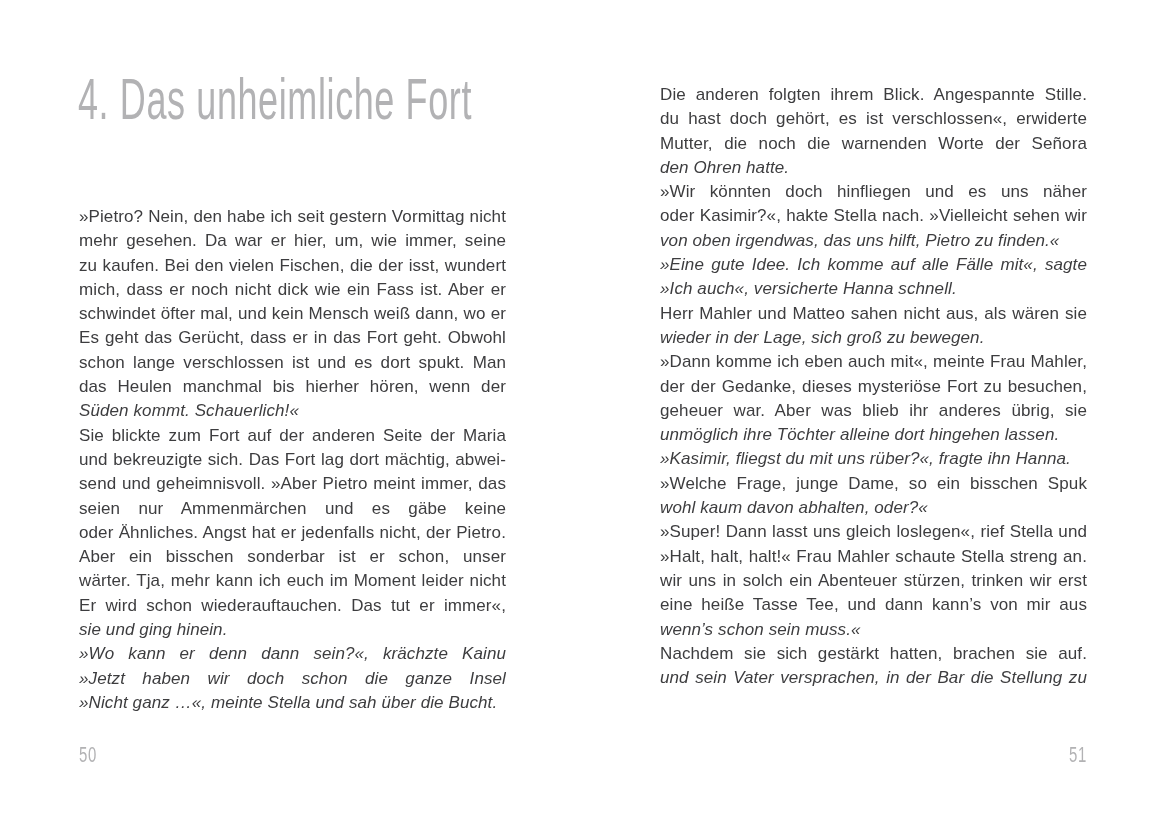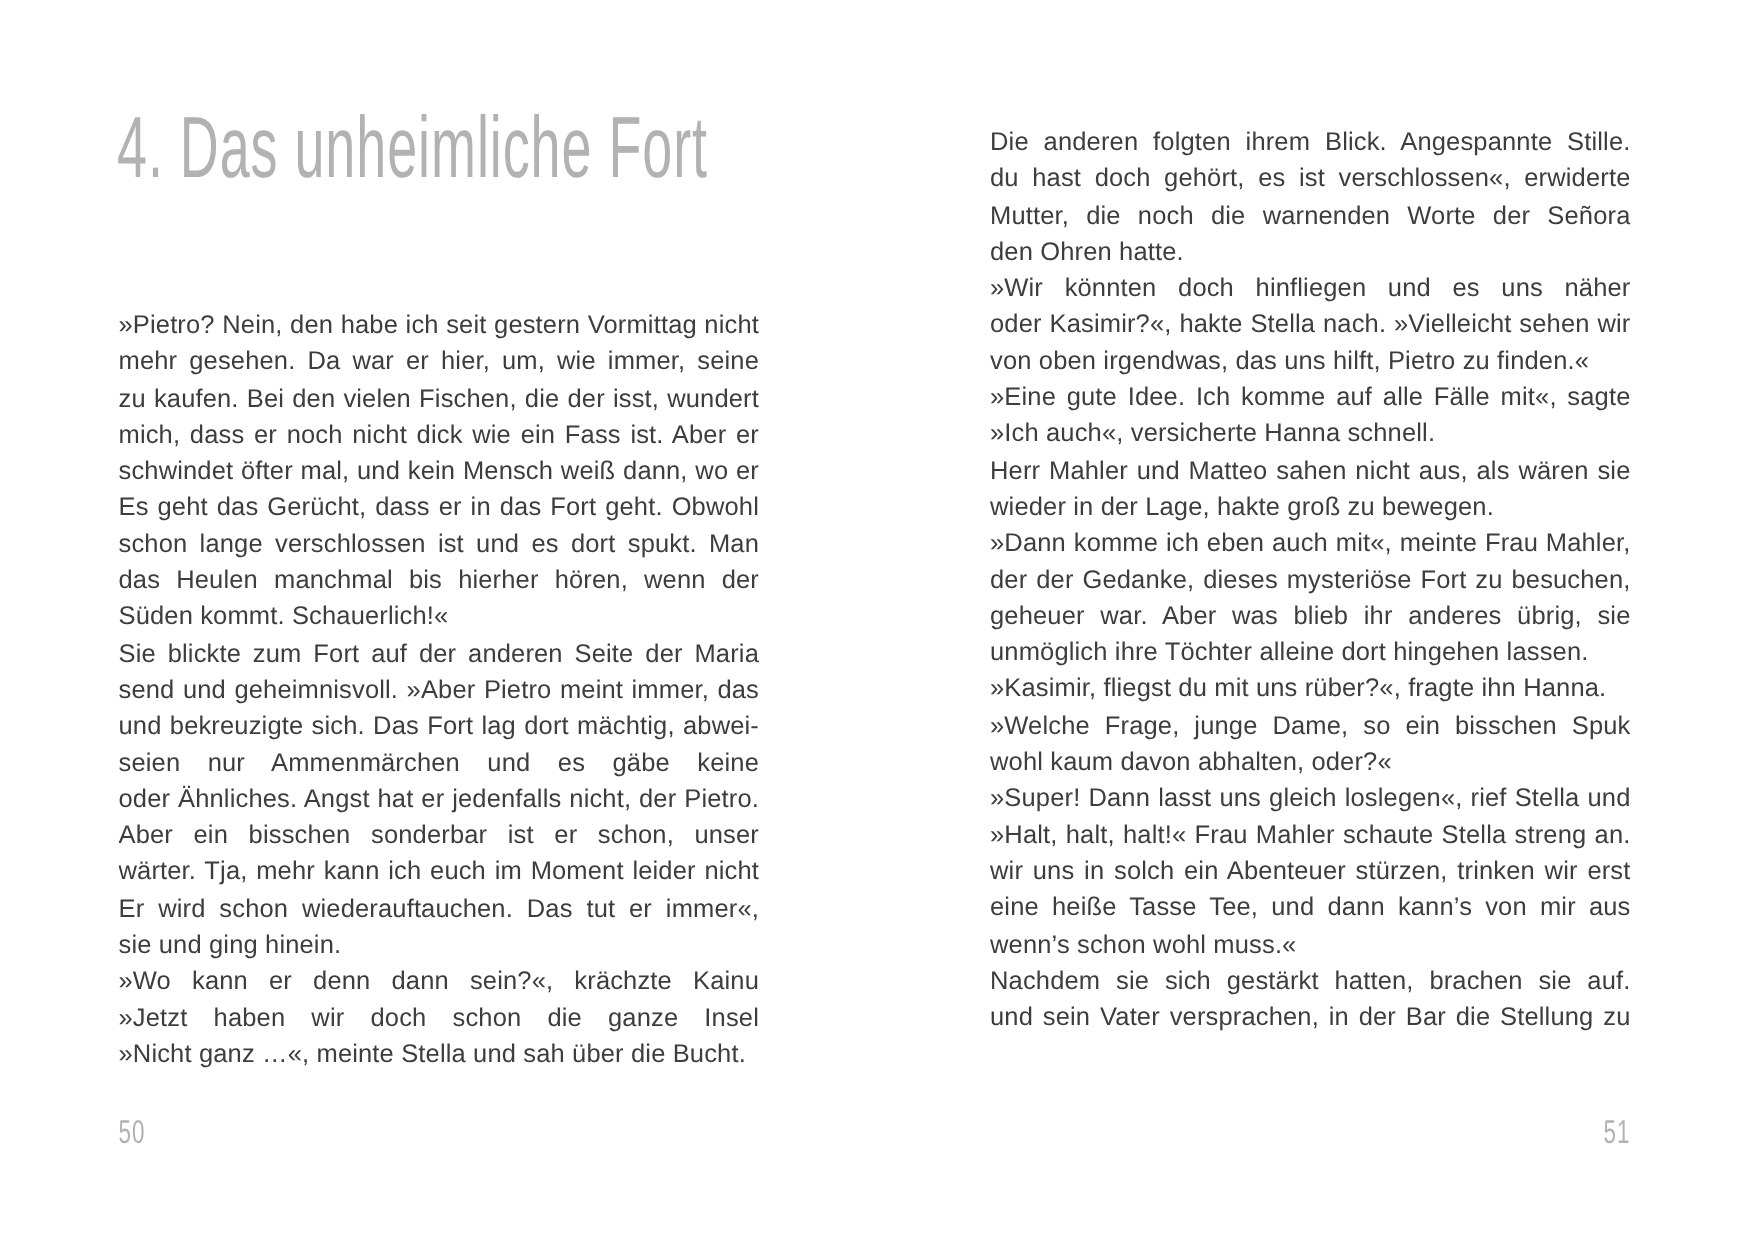--- a/index.html
+++ b/index.html
@@ -42,20 +42,21 @@
   .line {
     height: 24.3px;
     line-height: 24.3px;
     text-align: justify;
     text-align-last: justify;
     white-space: normal;
     overflow: hidden;
   }
   .line.end {
     text-align-last: left;
+    font-style: italic;
   }
   .pagenum {
     position: absolute;
     top: 742px;
     font-size: 22px;
     line-height: 26px;
     color: #b2b2b4;
     letter-spacing: 1px;
   }
   .pagenum.left-num {
@@ -81,22 +82,22 @@
       <div class="line">»Pietro? Nein, den habe ich seit gestern Vormittag nicht</div>
       <div class="line">mehr gesehen. Da war er hier, um, wie immer, seine Fische</div>
       <div class="line">zu kaufen. Bei den vielen Fischen, die der isst, wundert es</div>
       <div class="line">mich, dass er noch nicht dick wie ein Fass ist. Aber er ver-</div>
       <div class="line">schwindet öfter mal, und kein Mensch weiß dann, wo er ist.</div>
       <div class="line">Es geht das Gerücht, dass er in das Fort geht. Obwohl es</div>
       <div class="line">schon lange verschlossen ist und es dort spukt. Man kann</div>
       <div class="line">das Heulen manchmal bis hierher hören, wenn der Wind von</div>
       <div class="line end">Süden kommt. Schauerlich!«</div>
       <div class="line">Sie blickte zum Fort auf der anderen Seite der Maria</div>
+      <div class="line">und bekreuzigte sich. Das Fort lag dort mächtig, abwei-</div>
       <div class="line">send und geheimnisvoll. »Aber Pietro meint immer, das</div>
-      <div class="line">und bekreuzigte sich. Das Fort lag dort mächtig, abwei-</div>
       <div class="line">seien nur Ammenmärchen und es gäbe keine Gespenster</div>
       <div class="line">oder Ähnliches. Angst hat er jedenfalls nicht, der Pietro.</div>
       <div class="line">Aber ein bisschen sonderbar ist er schon, unser Leuchtturm-</div>
       <div class="line">wärter. Tja, mehr kann ich euch im Moment leider nicht sagen.</div>
       <div class="line">Er wird schon wiederauftauchen. Das tut er immer«, sagte</div>
       <div class="line end">sie und ging hinein.</div>
       <div class="line end">»Wo kann er denn dann sein?«, krächzte Kainu ungeduldig.</div>
       <div class="line end">»Jetzt haben wir doch schon die ganze Insel abgesucht.«</div>
       <div class="line end">»Nicht ganz …«, meinte Stella und sah über die Bucht.</div>
     </div>
@@ -105,33 +106,33 @@
       <div class="line">Die anderen folgten ihrem Blick. Angespannte Stille. »Aber,</div>
       <div class="line">du hast doch gehört, es ist verschlossen«, erwiderte ihre</div>
       <div class="line">Mutter, die noch die warnenden Worte der Señora Maria in</div>
       <div class="line end">den Ohren hatte.</div>
       <div class="line">»Wir könnten doch hinfliegen und es uns näher anschauen,</div>
       <div class="line">oder Kasimir?«, hakte Stella nach. »Vielleicht sehen wir ja</div>
       <div class="line end">von oben irgendwas, das uns hilft, Pietro zu finden.«</div>
       <div class="line end">»Eine gute Idee. Ich komme auf alle Fälle mit«, sagte Kainu.</div>
       <div class="line end">»Ich auch«, versicherte Hanna schnell.</div>
       <div class="line">Herr Mahler und Matteo sahen nicht aus, als wären sie schon</div>
-      <div class="line end">wieder in der Lage, hakte groß zu bewegen.</div>
+      <div class="line end">wieder in der Lage, sich groß zu bewegen.</div>
       <div class="line">»Dann komme ich eben auch mit«, meinte Frau Mahler,</div>
       <div class="line">der der Gedanke, dieses mysteriöse Fort zu besuchen, nicht</div>
       <div class="line">geheuer war. Aber was blieb ihr anderes übrig, sie konnte ja</div>
       <div class="line end">unmöglich ihre Töchter alleine dort hingehen lassen.</div>
       <div class="line end">»Kasimir, fliegst du mit uns rüber?«, fragte ihn Hanna.</div>
       <div class="line">»Welche Frage, junge Dame, so ein bisschen Spuk kann uns</div>
       <div class="line end">wohl kaum davon abhalten, oder?«</div>
       <div class="line">»Super! Dann lasst uns gleich loslegen«, rief Stella und sprang</div>
       <div class="line">»Halt, halt, halt!« Frau Mahler schaute Stella streng an. »Bevor</div>
       <div class="line">wir uns in solch ein Abenteuer stürzen, trinken wir erst mal</div>
       <div class="line">eine heiße Tasse Tee, und dann kann’s von mir aus losgehen,</div>
-      <div class="line end">wenn’s schon wohl muss.«</div>
+      <div class="line end">wenn’s schon sein muss.«</div>
       <div class="line">Nachdem sie sich gestärkt hatten, brachen sie auf. Matteo</div>
       <div class="line end">und sein Vater versprachen, in der Bar die Stellung zu halten.</div>
     </div>
 
   <div class="pagenum left-num">50</div>
 
   <div class="pagenum right-num">51</div>
 </div>
 
 </body></html>

